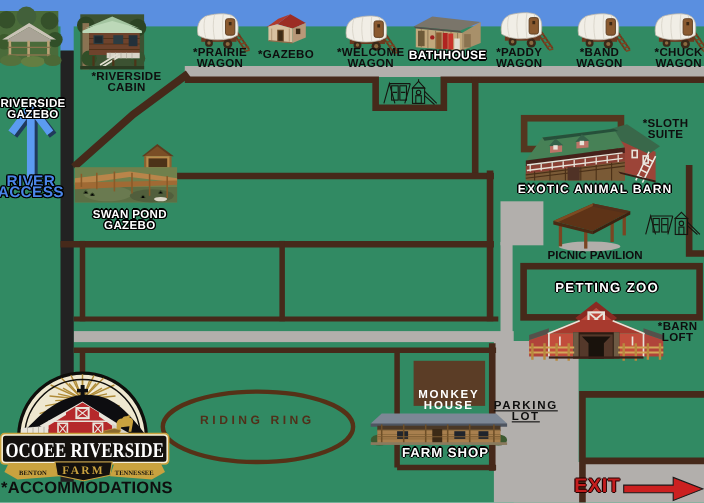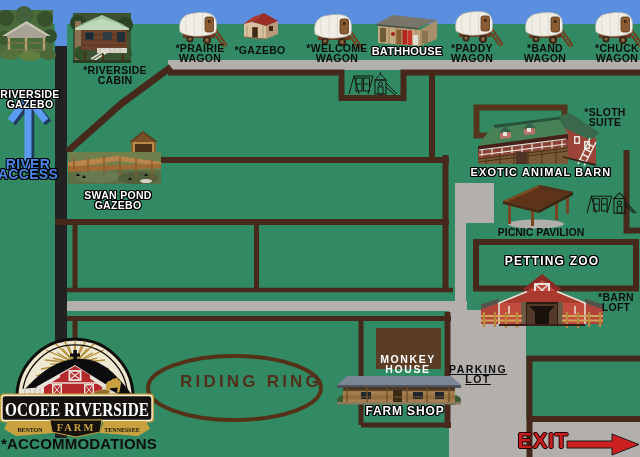--- a/index.html
+++ b/index.html
@@ -471,16 +471,16 @@
 <div class="lb ct" style="left:28px;top:159px;font-size:14px;">RIVER<br>ACCESS</div>
 <div class="lb wt" style="left:118px;top:190px;">SWAN POND<br>GAZEBO</div>
 <div class="lb" style="left:605px;top:107px;">*SLOTH<br>SUITE</div>
 <div class="lb wt" style="left:541px;top:167px;font-size:11px;letter-spacing:1.1px;">EXOTIC ANIMAL BARN</div>
 <div class="lb" style="left:541px;top:227px;letter-spacing:0px;">PICNIC PAVILION</div>
 <div class="lb wt" style="left:552px;top:256px;font-size:12px;letter-spacing:1.2px;">PETTING ZOO</div>
 <div class="lb" style="left:616px;top:292px;">*BARN<br>LOFT</div>
 <div class="lb" style="left:408px;top:336px;color:#fff;letter-spacing:1.6px;margin-top:18px;">MONKEY<br>HOUSE</div>
 <div class="lb" style="left:478px;top:364px;letter-spacing:1.5px;text-decoration:underline;">PARKING<br>LOT</div>
 <div class="lb wt" style="left:405px;top:406px;font-size:12px;letter-spacing:0.85px;">FARM SHOP</div>
-<div class="lb" style="left:251px;top:377px;font-size:17px;letter-spacing:3.2px;color:#50301a;">RIDING RING</div>
-<div class="lb" style="left:543px;top:432px;font-size:22px;line-height:18px;color:#c41e1e;letter-spacing:0.5px;text-shadow:-1px 0 #200,1px 0 #200,0 -1px #200,0 1px #200;">EXIT</div>
+<div class="lb" style="left:234px;top:377px;font-size:11px;letter-spacing:3.2px;color:#50301a;">RIDING RING</div>
+<div class="lb" style="left:543px;top:432px;font-size:18px;line-height:18px;color:#c41e1e;letter-spacing:0.5px;text-shadow:-1px 0 #200,1px 0 #200,0 -1px #200,0 1px #200;">EXIT</div>
 <div class="lb" style="left:1px;top:439px;transform:none;font-size:15px;letter-spacing:0.2px;">*ACCOMMODATIONS</div>
 </div>
 
 </body></html>

